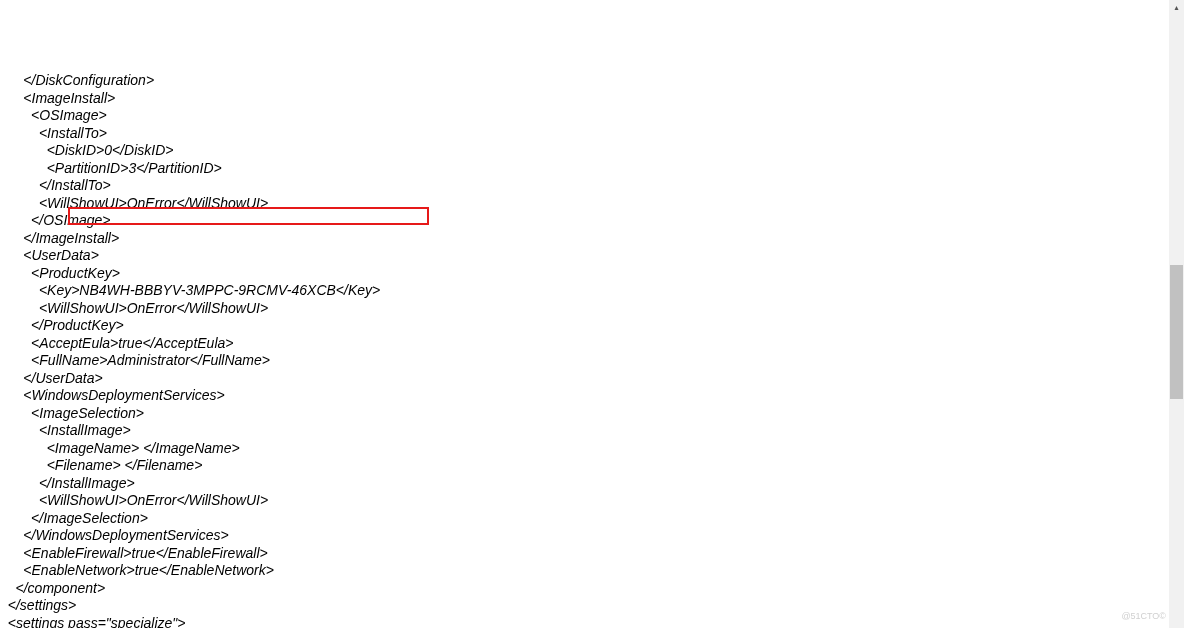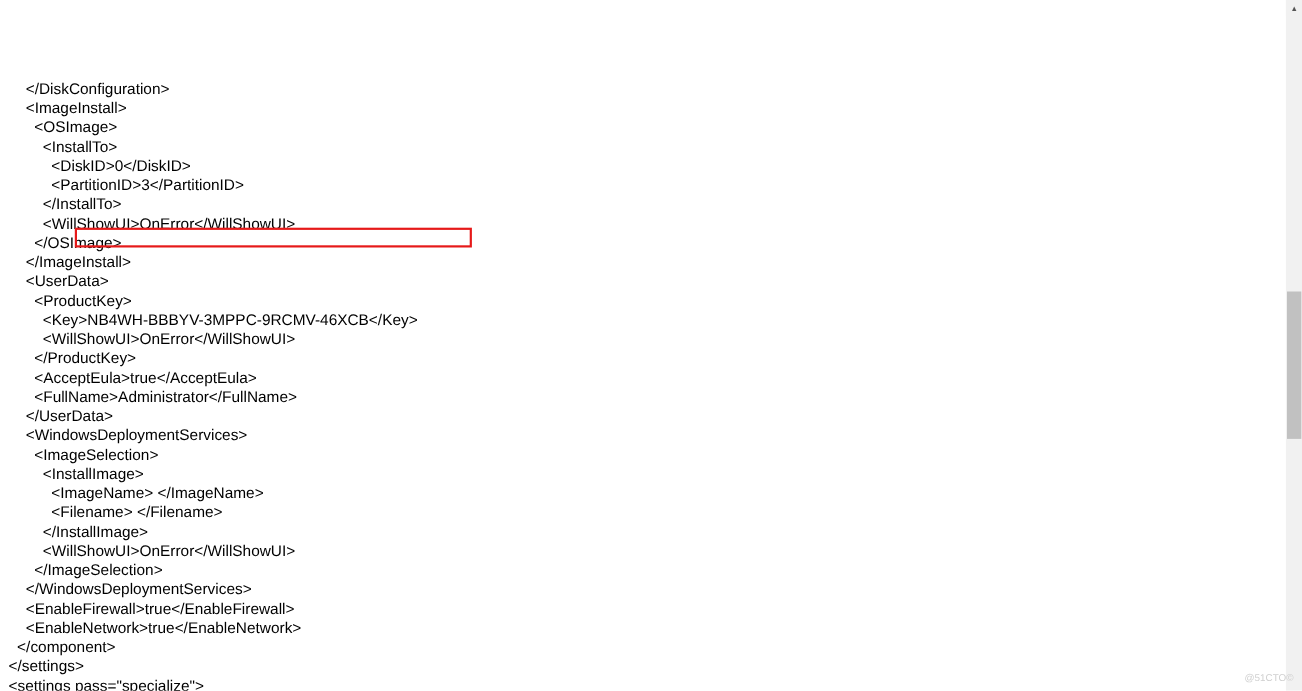--- a/index.html
+++ b/index.html
@@ -19,20 +19,21 @@
       height: 628px;
       overflow: hidden;
       position: relative;
     }
     .xml-content {
       font-family: "Segoe UI", Arial, sans-serif;
     }
     .line {
       display: block;
       white-space: pre;
+      font-style: italic;
     }
     .highlight-box {
       position: absolute;
       border: 2px solid #e61919;
       left: 68px;
       top: 207px;
       width: 361px;
       height: 18px;
       pointer-events: none;
     }
@@ -60,21 +61,21 @@
       height: 15px;
       background: #f1f1f1;
       display: flex;
       align-items: center;
       justify-content: center;
       font-size: 8px;
       color: #555;
     }
     .watermark {
       position: absolute;
-      right: 8px;
+      right: 18px;
       bottom: 6px;
       font-size: 9px;
       color: #d0d0d0;
       font-family: Arial, sans-serif;
     }
   </style>
 </head>
 <body>
 
 

